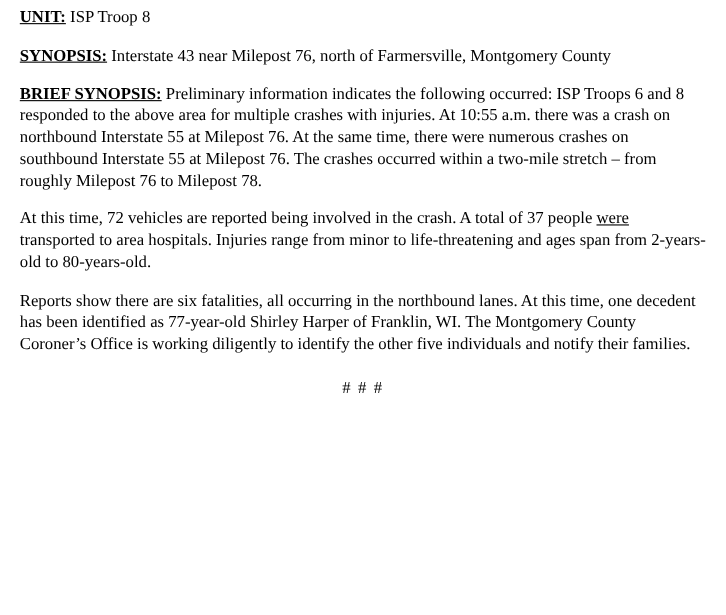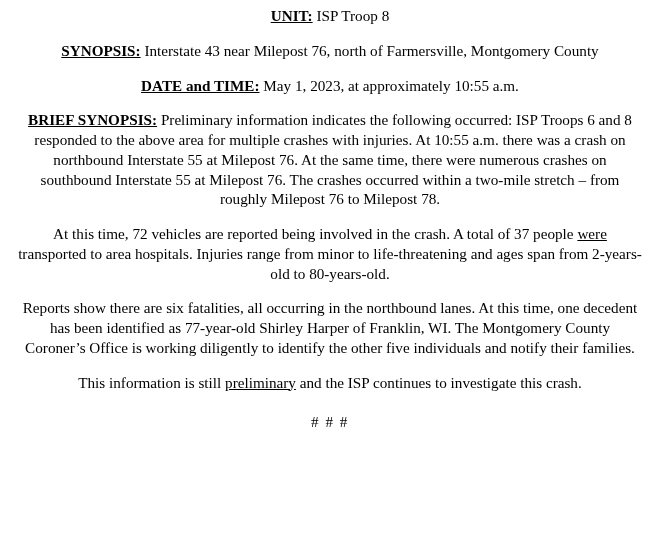--- a/index.html
+++ b/index.html
@@ -16,21 +16,21 @@
     line-height: 1.30;
     overflow: hidden;
   }
   .page {
     padding: 6px 18px 0 18px;
     box-sizing: border-box;
     width: 660px;
   }
   .para {
     margin: 0 0 15px 0;
-    text-align: center;
+    text-align: left;
   }
   .label {
     font-weight: bold;
     text-decoration: underline;
   }
   .u {
     text-decoration: underline;
   }
   .center {
     text-align: center;
@@ -44,36 +44,30 @@
 <div class="page">
 
   <p class="para">
     <span class="label">UNIT:</span><span> ISP Troop 8</span>
   </p>
 
   <p class="para">
     <span class="label">SYNOPSIS:</span><span> Interstate 43 near Milepost 76, north of Farmersville, Montgomery County</span>
   </p>
 
-  <p class="para">
-    <span class="label">DATE and TIME:</span><span> May 1, 2023, at approximately 10:55 a.m.</span>
-  </p>
 
   <p class="para">
     <span class="label">BRIEF SYNOPSIS:</span><span> Preliminary information indicates the following occurred: ISP Troops 6 and 8 responded to the above area for multiple crashes with injuries. At 10:55 a.m. there was a crash on northbound Interstate 55 at Milepost 76. At the same time, there were numerous crashes on southbound Interstate 55 at Milepost 76. The crashes occurred within a two-mile stretch – from roughly Milepost 76 to Milepost 78.</span>
   </p>
 
   <p class="para">
     <span>At this time, 72 vehicles are reported being involved in the crash. A total of 37 people </span><span class="u">were</span><span> transported to area hospitals. Injuries range from minor to life-threatening and ages span from 2-years-old to 80-years-old.</span>
   </p>
 
   <p class="para">
     <span>Reports show there are six fatalities, all occurring in the northbound lanes. At this time, one decedent has been identified as 77-year-old Shirley Harper of Franklin, WI. The Montgomery County Coroner’s Office is working diligently to identify the other five individuals and notify their families.</span>
   </p>
 
 
-  <p class="para">
-    <span>This information is still </span><span class="u">preliminary</span><span> and the ISP continues to investigate this crash.</span>
-  </p>
 
   <p class="para center end-block"># # #</p>
 
 </div>
 
 </body></html>

